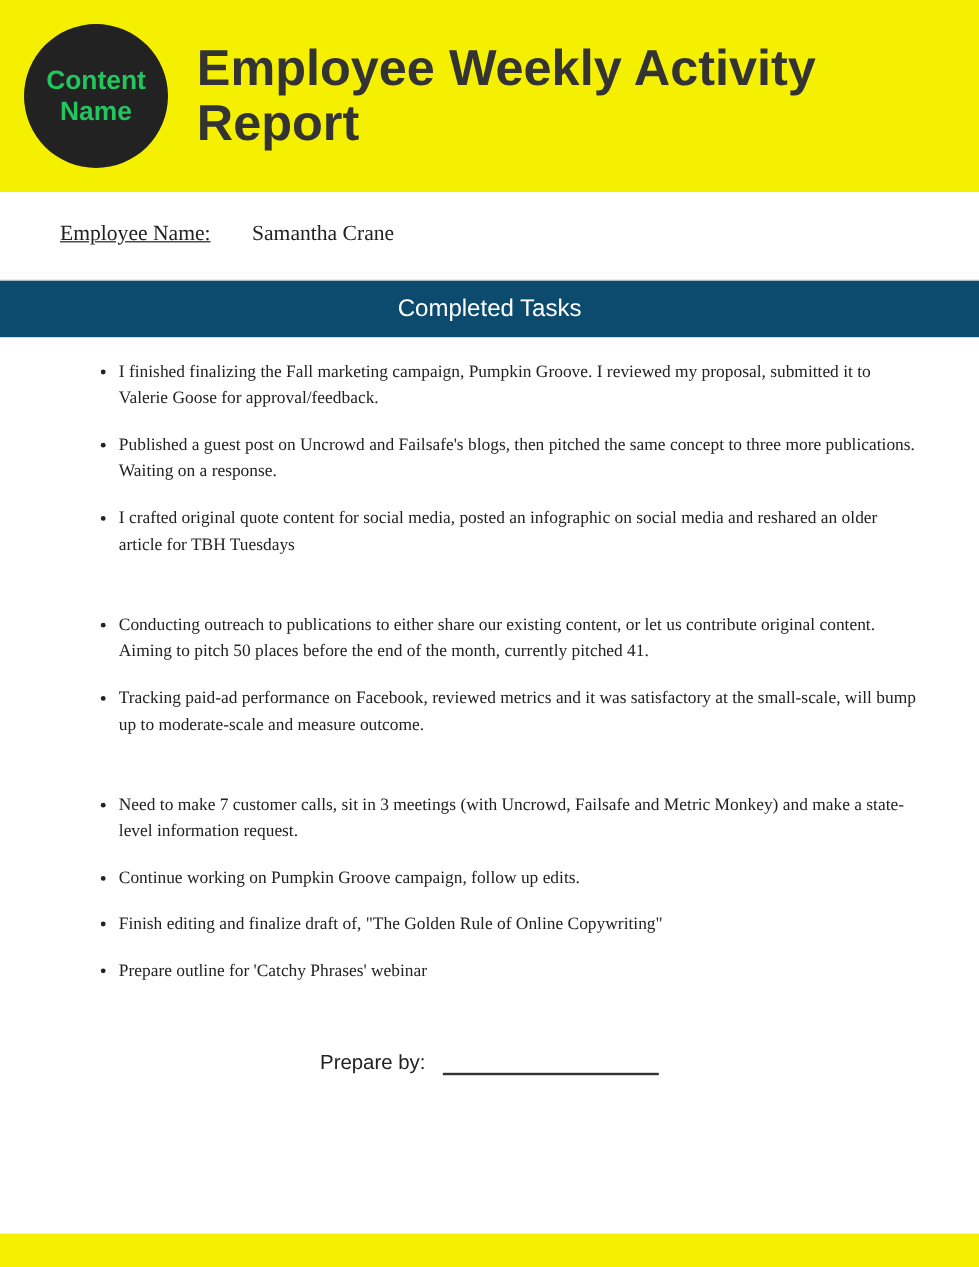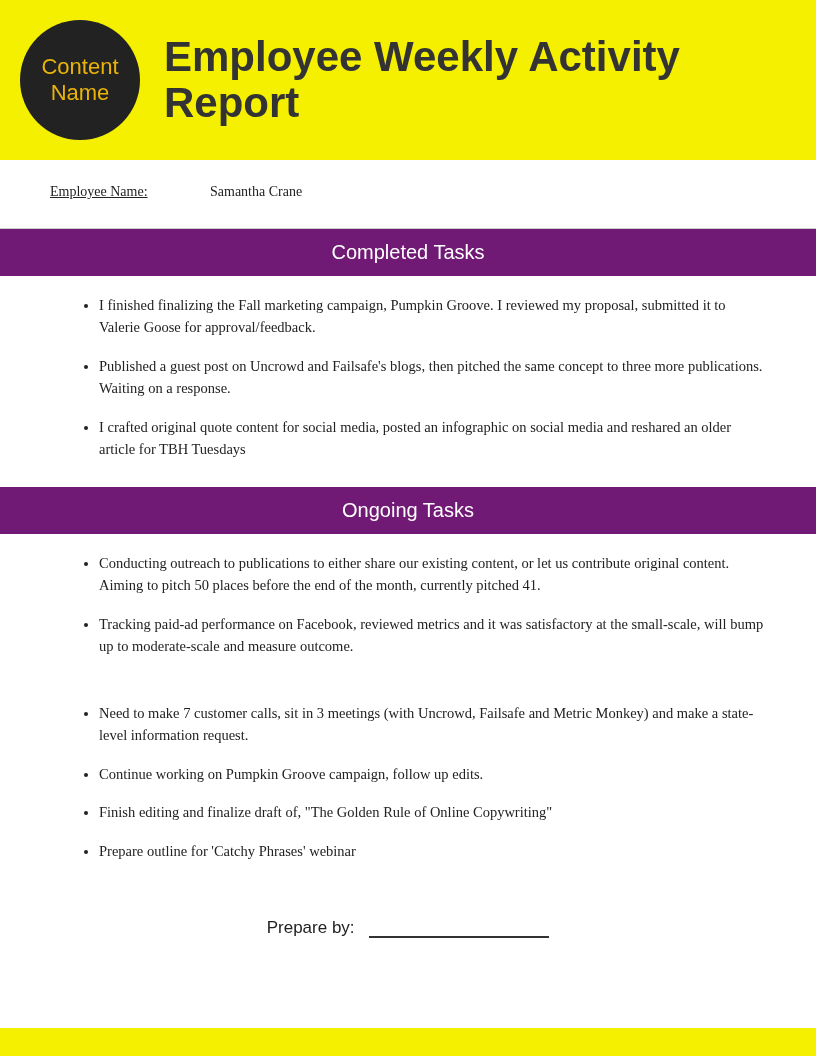--- a/index.html
+++ b/index.html
@@ -31,62 +31,62 @@
       background: #222;
       border-radius: 50%;
       display: flex;
       align-items: center;
       justify-content: center;
       flex-shrink: 0;
       margin-right: 24px;
     }
 
     .logo-text {
-      color: #eab308;
+      color: #22c55e;
       text-align: center;
       font-family: Arial, sans-serif;
       font-size: 22px;
-      font-weight: normal;
+      font-weight: bold;
       line-height: 1.2;
     }
 
     .report-title {
       font-family: Liberation Sans, sans-serif;
       font-size: 42px;
       font-weight: bold;
       color: #333;
       line-height: 1.1;
     }
 
     
     .info-section {
       padding: 24px 50px 18px 50px;
       border-bottom: 1px solid #ccc;
     }
 
     .info-row {
       display: flex;
       margin-bottom: 10px;
-      font-size: 14px;
+      font-size: 18px;
     }
 
     .info-label {
       width: 160px;
       text-decoration: underline;
       font-weight: normal;
       flex-shrink: 0;
     }
 
     .info-value {
       font-weight: normal;
     }
 
     
     .section-header {
-      background: #701a75;
+      background: #0c4a6e;
       color: #fff;
       text-align: center;
       padding: 12px 20px;
       font-family: Arial, sans-serif;
       font-size: 20px;
       font-weight: normal;
       margin: 0;
     }
 
     
@@ -161,21 +161,20 @@
     </div>
   </div>
 
   <div class="section-header">Completed Tasks</div>
   <ul class="task-list">
     <li>I finished finalizing the Fall marketing campaign, Pumpkin Groove. I reviewed my proposal, submitted it to Valerie Goose for approval/feedback.</li>
     <li>Published a guest post on Uncrowd and Failsafe's blogs, then pitched the same concept to three more publications. Waiting on a response.</li>
     <li>I crafted original quote content for social media, posted an infographic on social media and reshared an older article for TBH Tuesdays</li>
   </ul>
 
-  <div class="section-header">Ongoing Tasks</div>
   <ul class="task-list">
     <li>Conducting outreach to publications to either share our existing content, or let us contribute original content. Aiming to pitch 50 places before the end of the month, currently pitched 41.</li>
     <li>Tracking paid-ad performance on Facebook, reviewed metrics and it was satisfactory at the small-scale, will bump up to moderate-scale and measure outcome.</li>
   </ul>
 
   <ul class="task-list">
     <li>Need to make 7 customer calls, sit in 3 meetings (with Uncrowd, Failsafe and Metric Monkey) and make a state-level information request.</li>
     <li>Continue working on Pumpkin Groove campaign, follow up edits.</li>
     <li>Finish editing and finalize draft of, "The Golden Rule of Online Copywriting"</li>
     <li>Prepare outline for 'Catchy Phrases' webinar</li>

